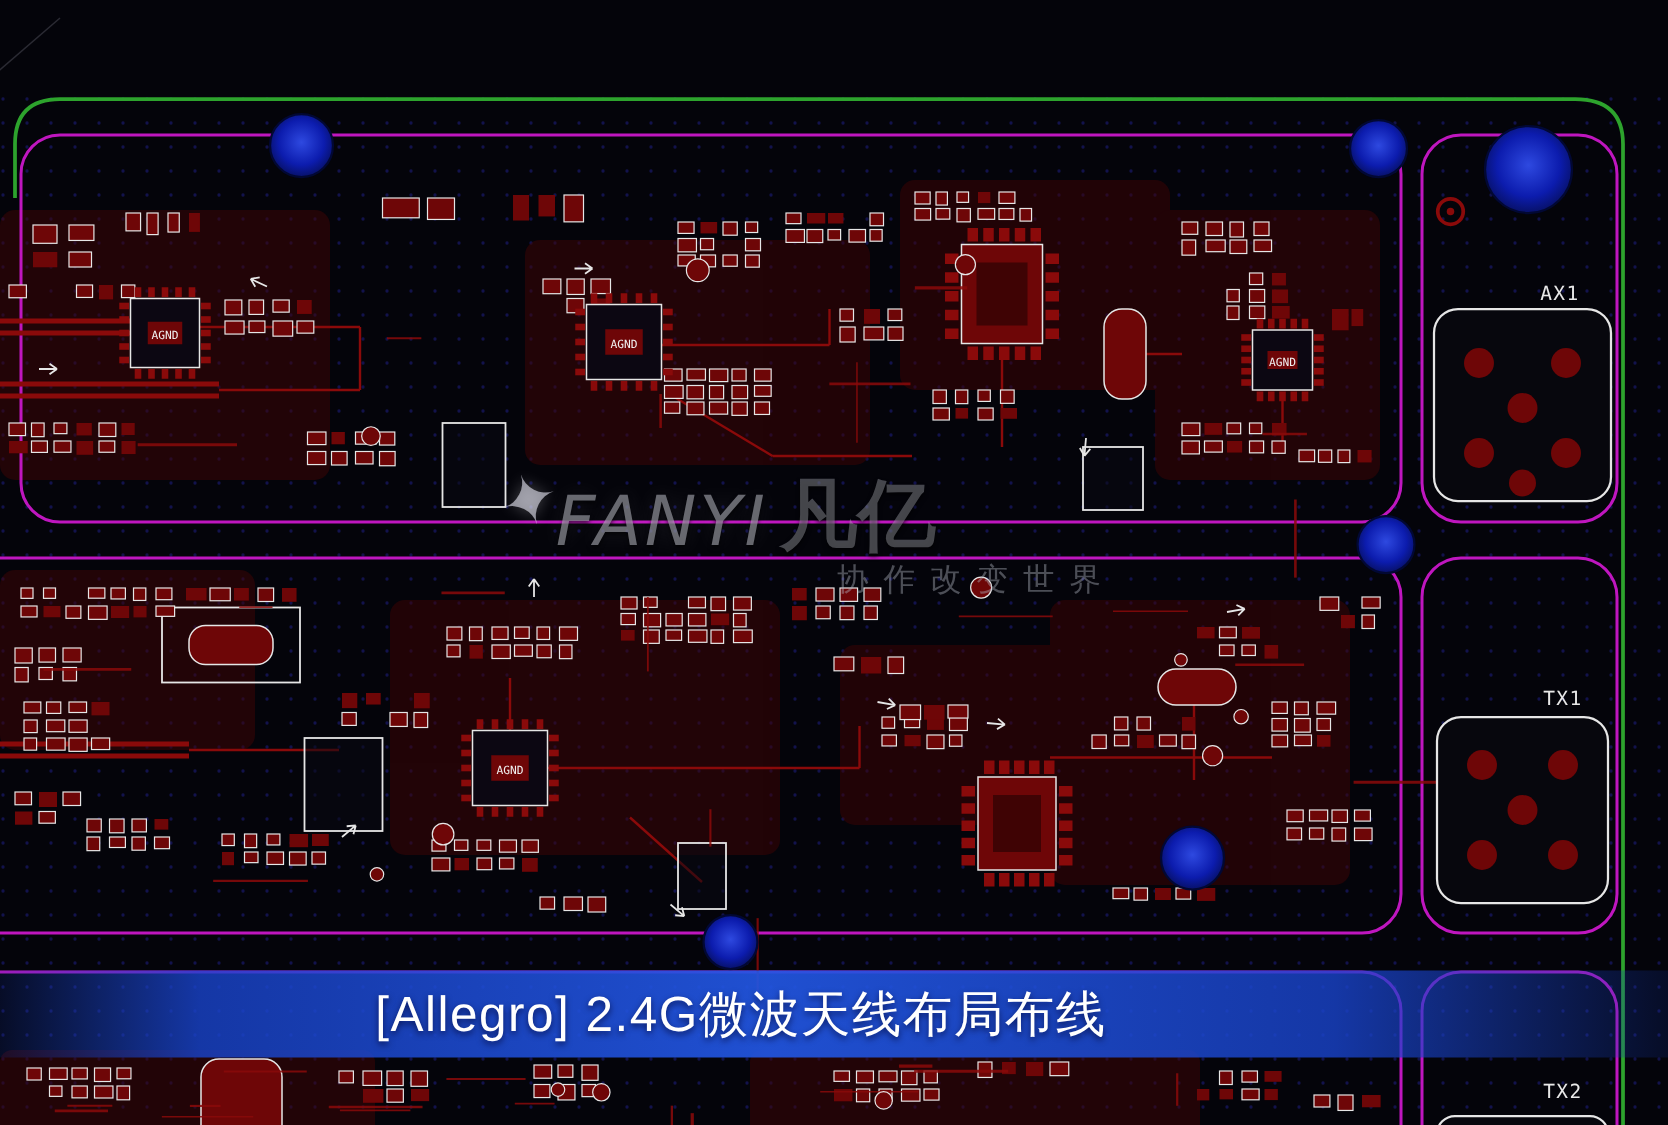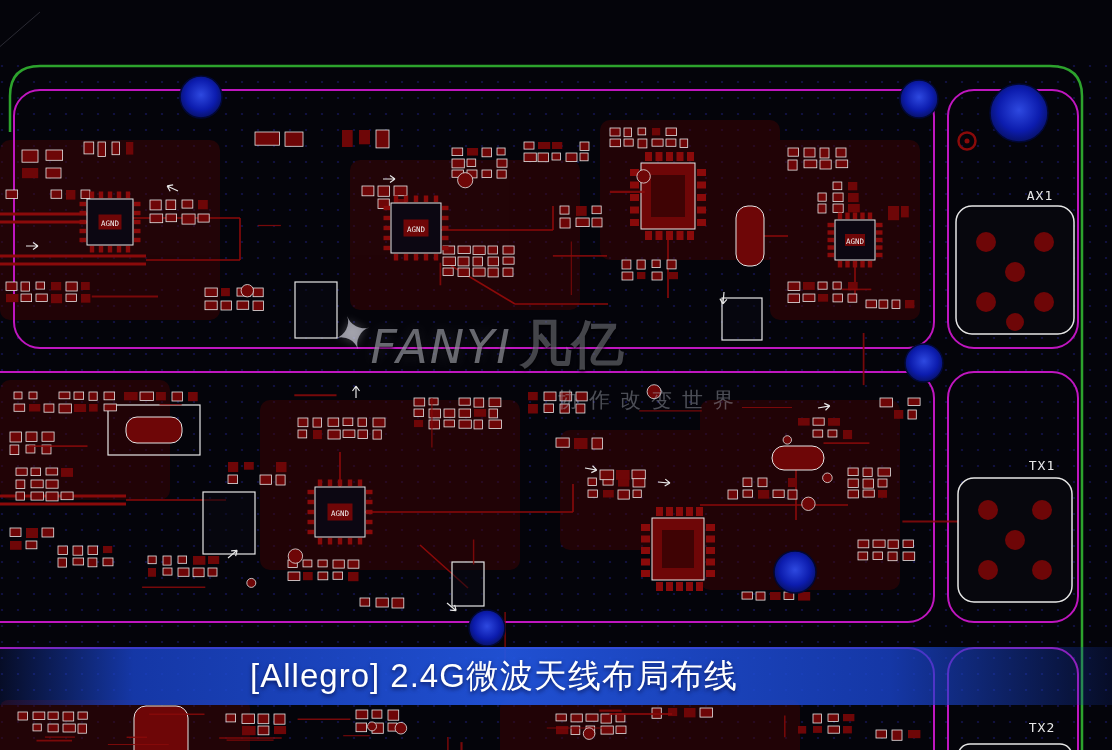--- a/index.html
+++ b/index.html
@@ -48,21 +48,21 @@
     color:rgba(202,204,214,.50);
     text-shadow:0 2px 3px rgba(0,0,0,.6),0 0 14px rgba(255,255,255,.10);
     font-family:"DejaVu Sans","Liberation Sans",sans-serif;
   }
   .wm-brand-cn{
     font-size:52px;font-weight:bold;margin-left:8px;
     color:rgba(188,190,200,.36);
     text-shadow:0 2px 3px rgba(0,0,0,.6);
   }
   .wm-slogan{
-    margin-top:16px;padding-left:220px;
+    margin-top:2px;padding-left:220px;
     font-size:21px;letter-spacing:10px;
     color:rgba(176,180,194,.42);
   }
 
   .caption{
     position:absolute;left:0;top:647px;width:1112px;height:58px;z-index:6;
     display:flex;align-items:center;justify-content:center;
     background:linear-gradient(90deg,
       rgba(18,52,168,0.18) 0%,
       rgba(25,68,205,0.80) 12%,

